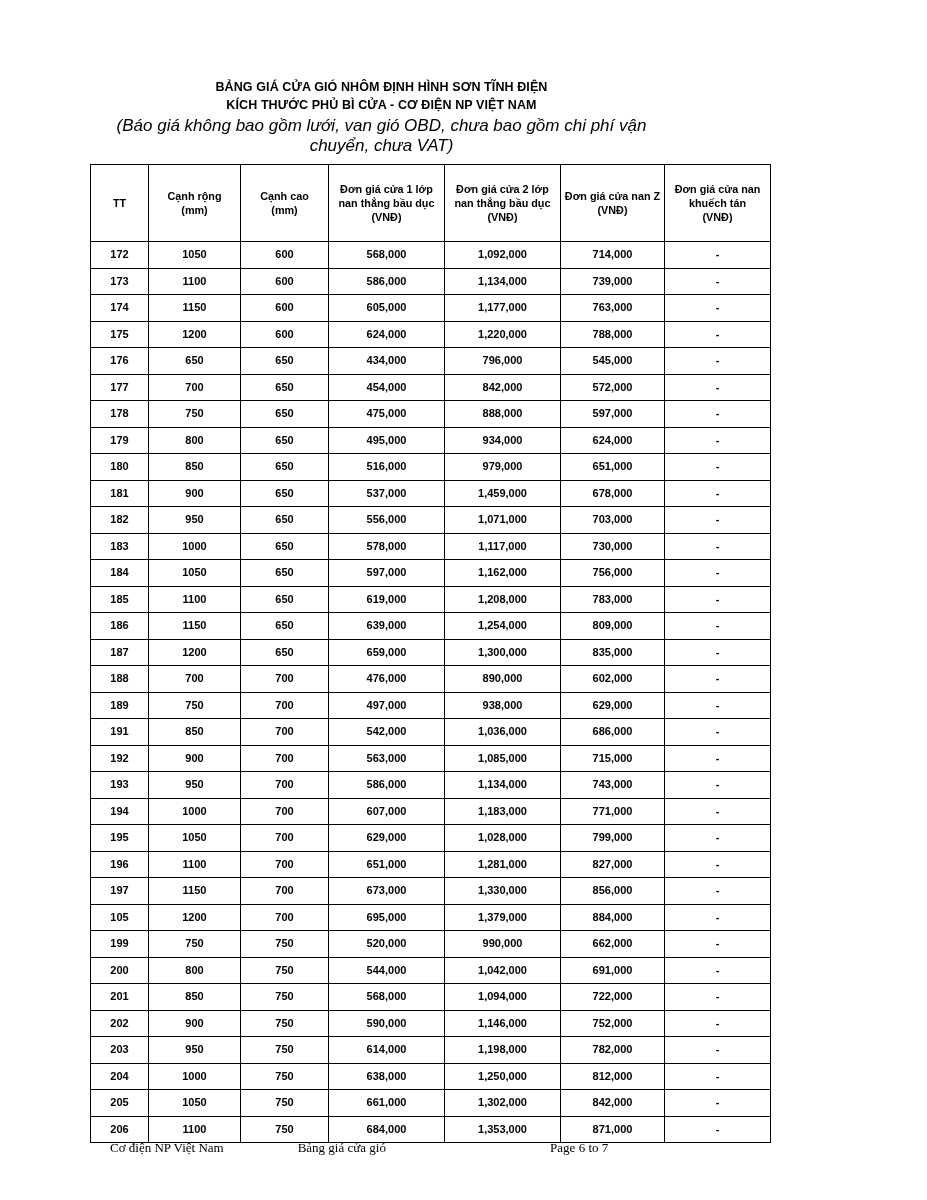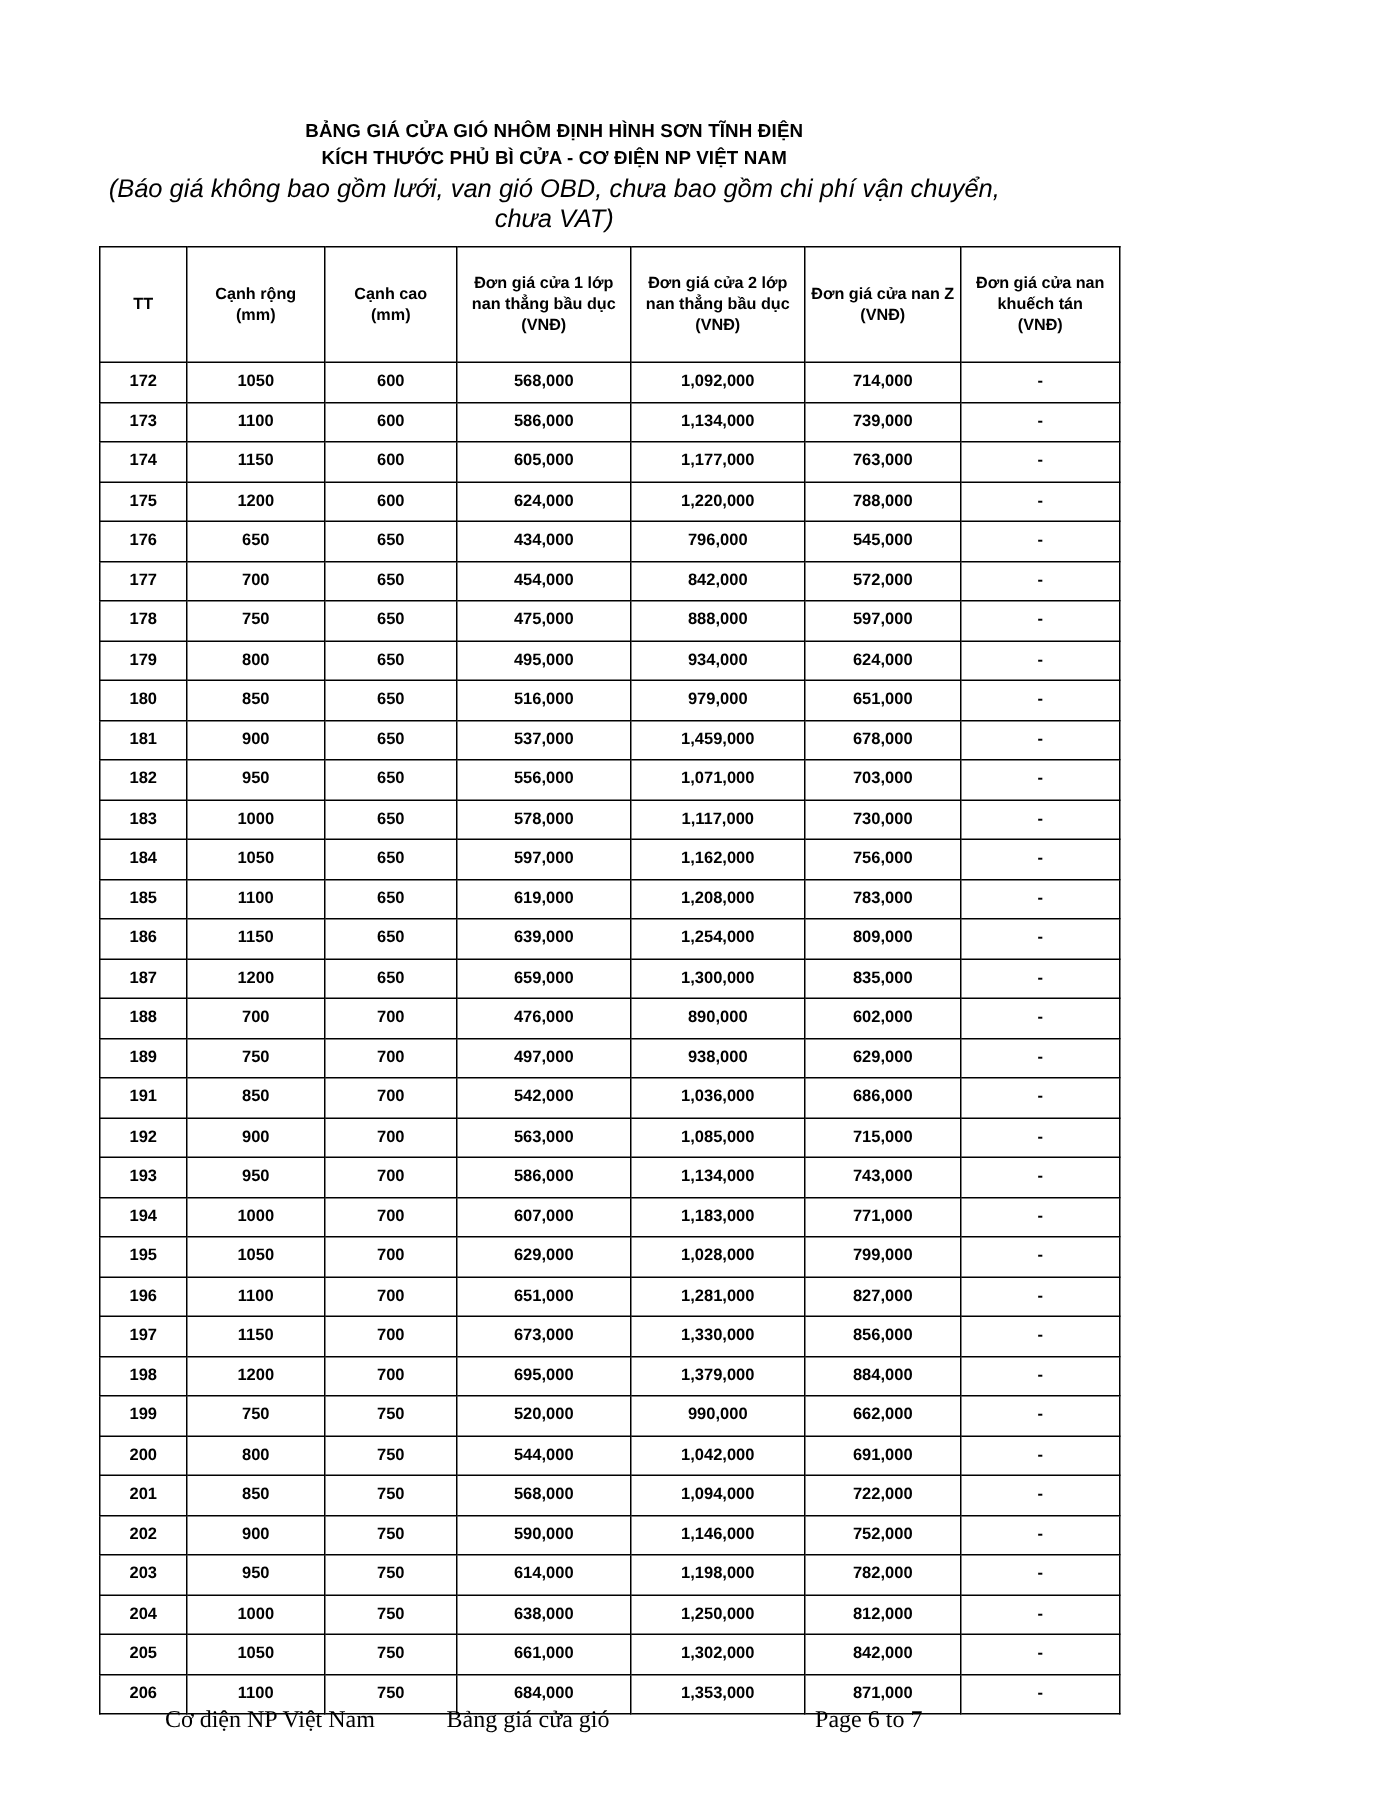--- a/index.html
+++ b/index.html
@@ -11,21 +11,21 @@
     width: 927px;
     height: 1200px;
     font-family: "Liberation Sans", sans-serif;
     color: #000000;
     position: relative;
   }
   .page {
     width: 783px;
     height: 1200px;
     box-sizing: border-box;
-    padding: 78px 110px 0 66px;
+    padding: 78px 110px 0 90px;
     position: relative;
   }
   .title-block {
     text-align: center;
     margin-bottom: 6px;
   }
   .title-line {
     font-size: 12.5px;
     font-weight: bold;
     line-height: 18px;
@@ -77,21 +77,21 @@
   }
   .footer {
     position: absolute;
     left: 110px;
     right: 110px;
     bottom: 44px;
     display: flex;
     justify-content: space-between;
     align-items: center;
     font-family: "Liberation Serif", serif;
-    font-size: 16px;
+    font-size: 13px;
   }
   .footer .f-left { text-align: left; flex: 1; }
   .footer .f-center { text-align: left; flex: 1; }
   .footer .f-right { text-align: center; flex: 1; }
 </style>
 </head>
 <body>
 
 <div class="page">
 
@@ -362,21 +362,21 @@
         <tr>
           <td>197</td>
           <td>1150</td>
           <td>700</td>
           <td class="num">673,000</td>
           <td class="num">1,330,000</td>
           <td class="num">856,000</td>
           <td class="dash">-</td>
         </tr>
         <tr>
-          <td>198</td>
+          <td>105</td>
           <td>1200</td>
           <td>700</td>
           <td class="num">695,000</td>
           <td class="num">1,379,000</td>
           <td class="num">884,000</td>
           <td class="dash">-</td>
         </tr>
         <tr>
           <td>199</td>
           <td>750</td>

